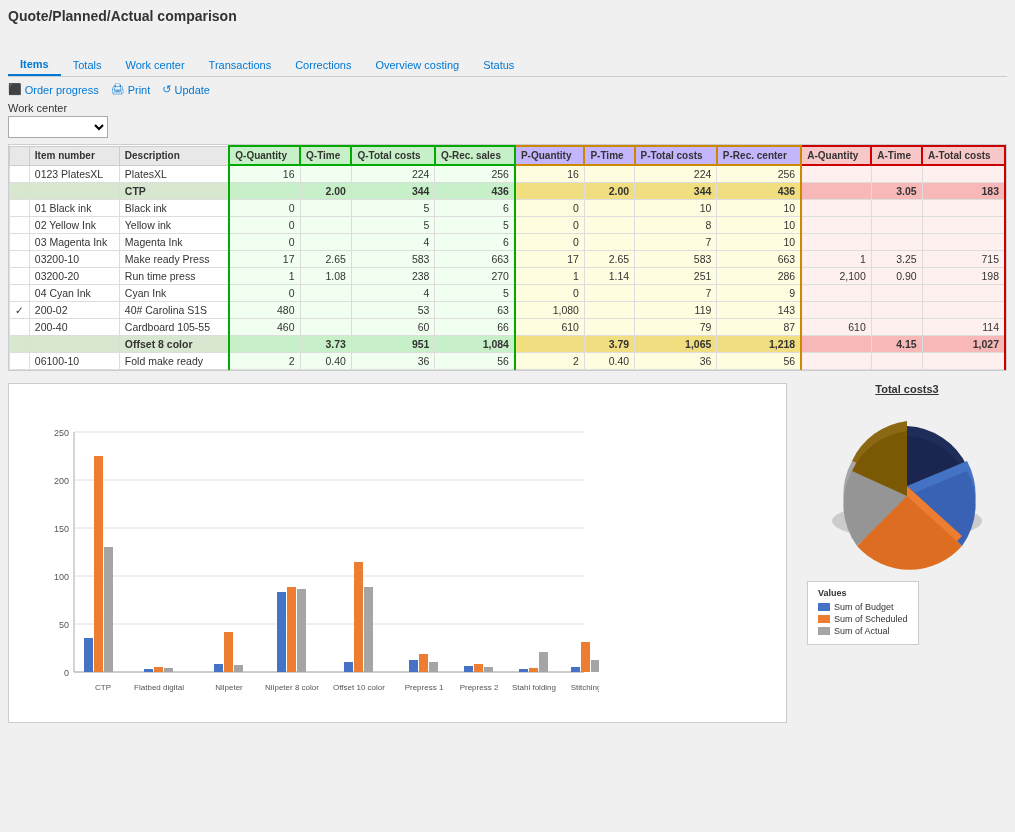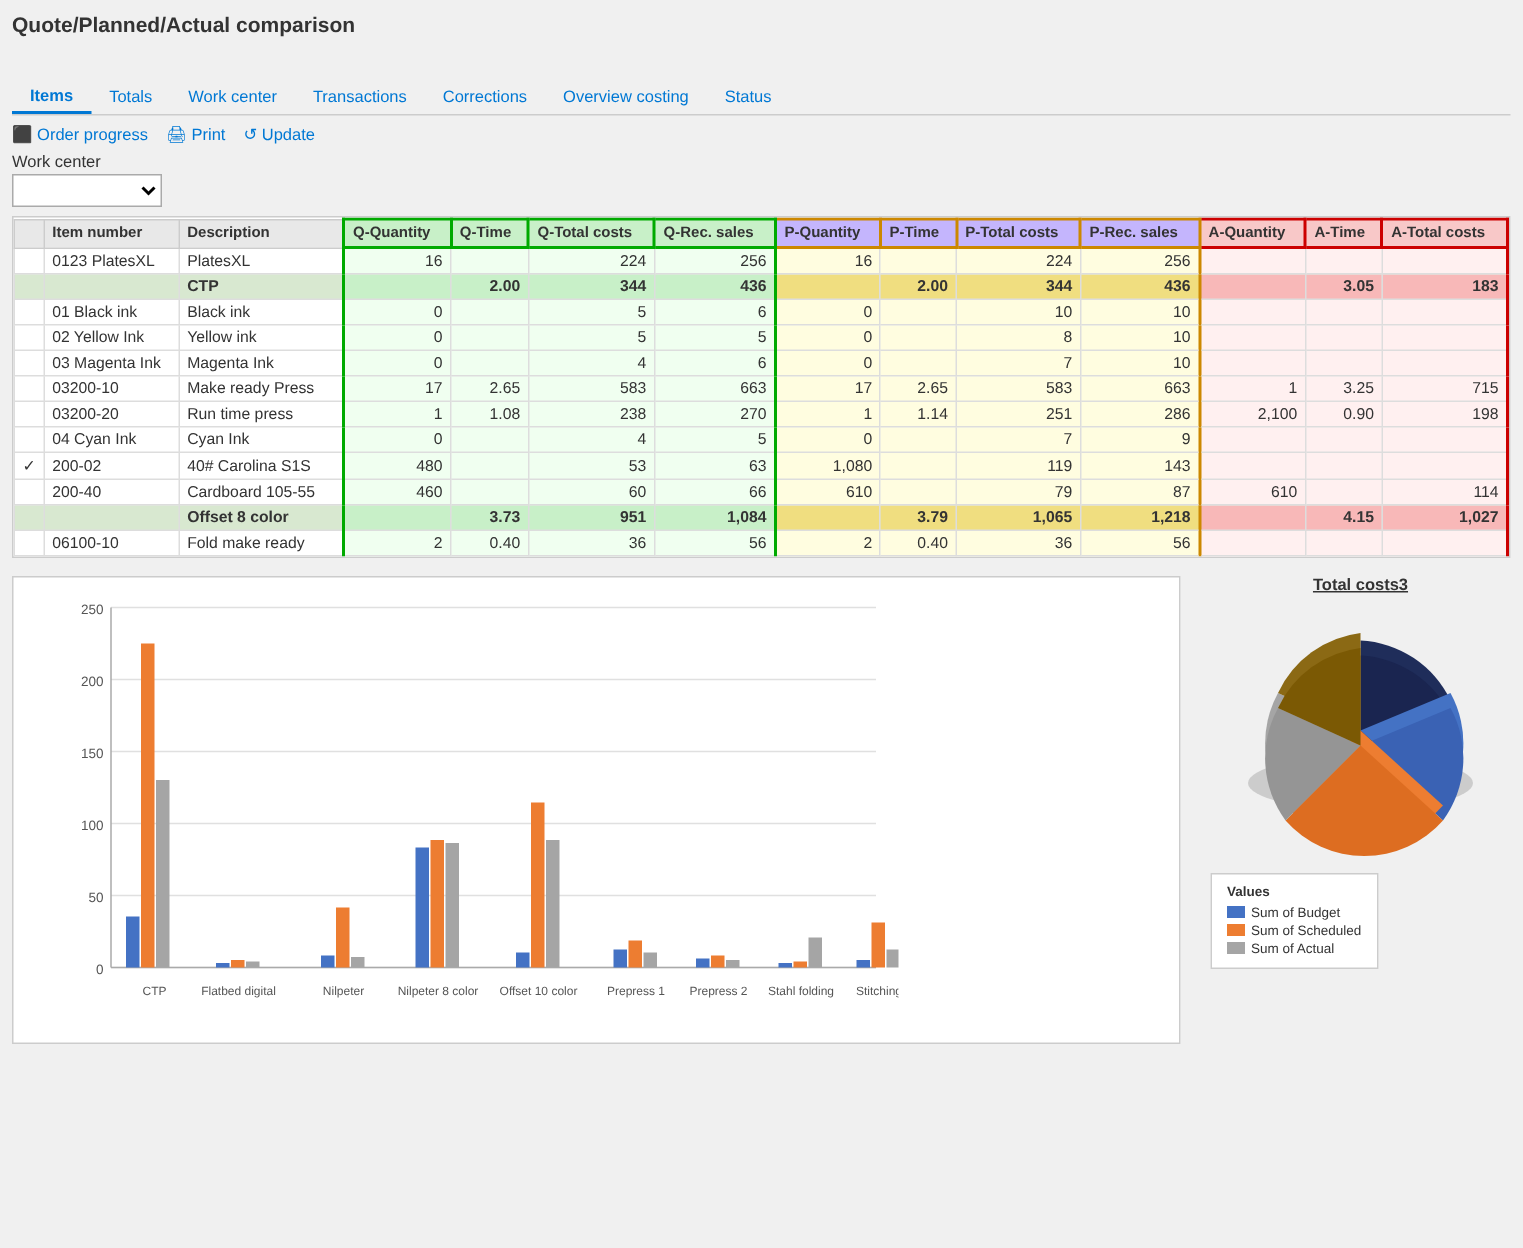--- a/index.html
+++ b/index.html
@@ -55,21 +55,21 @@
     .green-border-right { border-right: 2px solid #00aa00 !important; }
     .orange-border-left { border-left: 2px solid #cc8800 !important; }
     .orange-border-right { border-right: 2px solid #cc8800 !important; }
     .red-border-left { border-left: 2px solid #cc0000 !important; }
     .red-border-right { border-right: 2px solid #cc0000 !important; }
     
     .chart-section { display: flex; gap: 20px; margin-top: 10px; }
     .bar-chart-container { flex: 1; background: white; border: 1px solid #ccc; padding: 10px; }
     .pie-title { font-size: 11px; font-weight: 600; margin-bottom: 6px; }
     
-    .chart-area { position: relative; width: 580px; height: 290px; }
+    .chart-area { position: relative; width: 580px; height: 290px; margin-top: 28px; }
     .bar-blue { background: #4472c4; }
     .bar-orange { background: #ed7d31; }
     .bar-gray { background: #a5a5a5; }
     
     .legend { background: white; border: 1px solid #ccc; padding: 6px 10px; font-size: 9px; }
     .legend-title { font-weight: 600; margin-bottom: 4px; font-size: 9px; }
     .legend-item { display: flex; align-items: center; gap: 4px; margin-bottom: 2px; }
     .legend-color { width: 12px; height: 8px; }
   </style>
 </head>
@@ -118,21 +118,21 @@
           <th class="left" style="width:16px;"></th>
           <th class="left" style="width:90px;">Item number</th>
           <th class="left" style="width:110px;">Description</th>
           <th class="col-group-q green-border-left">Q-Quantity</th>
           <th class="col-group-q">Q-Time</th>
           <th class="col-group-q">Q-Total costs</th>
           <th class="col-group-q green-border-right">Q-Rec. sales</th>
           <th class="col-group-p orange-border-left">P-Quantity</th>
           <th class="col-group-p">P-Time</th>
           <th class="col-group-p">P-Total costs</th>
-          <th class="col-group-p orange-border-right">P-Rec. sales</th>
+          <th class="col-group-p orange-border-right">P-Rec. center</th>
           <th class="col-group-a red-border-left">A-Quantity</th>
           <th class="col-group-a">A-Time</th>
           <th class="col-group-a red-border-right">A-Total costs</th>
         </tr>
       </thead>
       <tbody id="table-body">
       <tr class="data-row">
             <td class="check"></td>
             <td class="left">0123 PlatesXL</td>
             <td class="left">PlatesXL</td>

